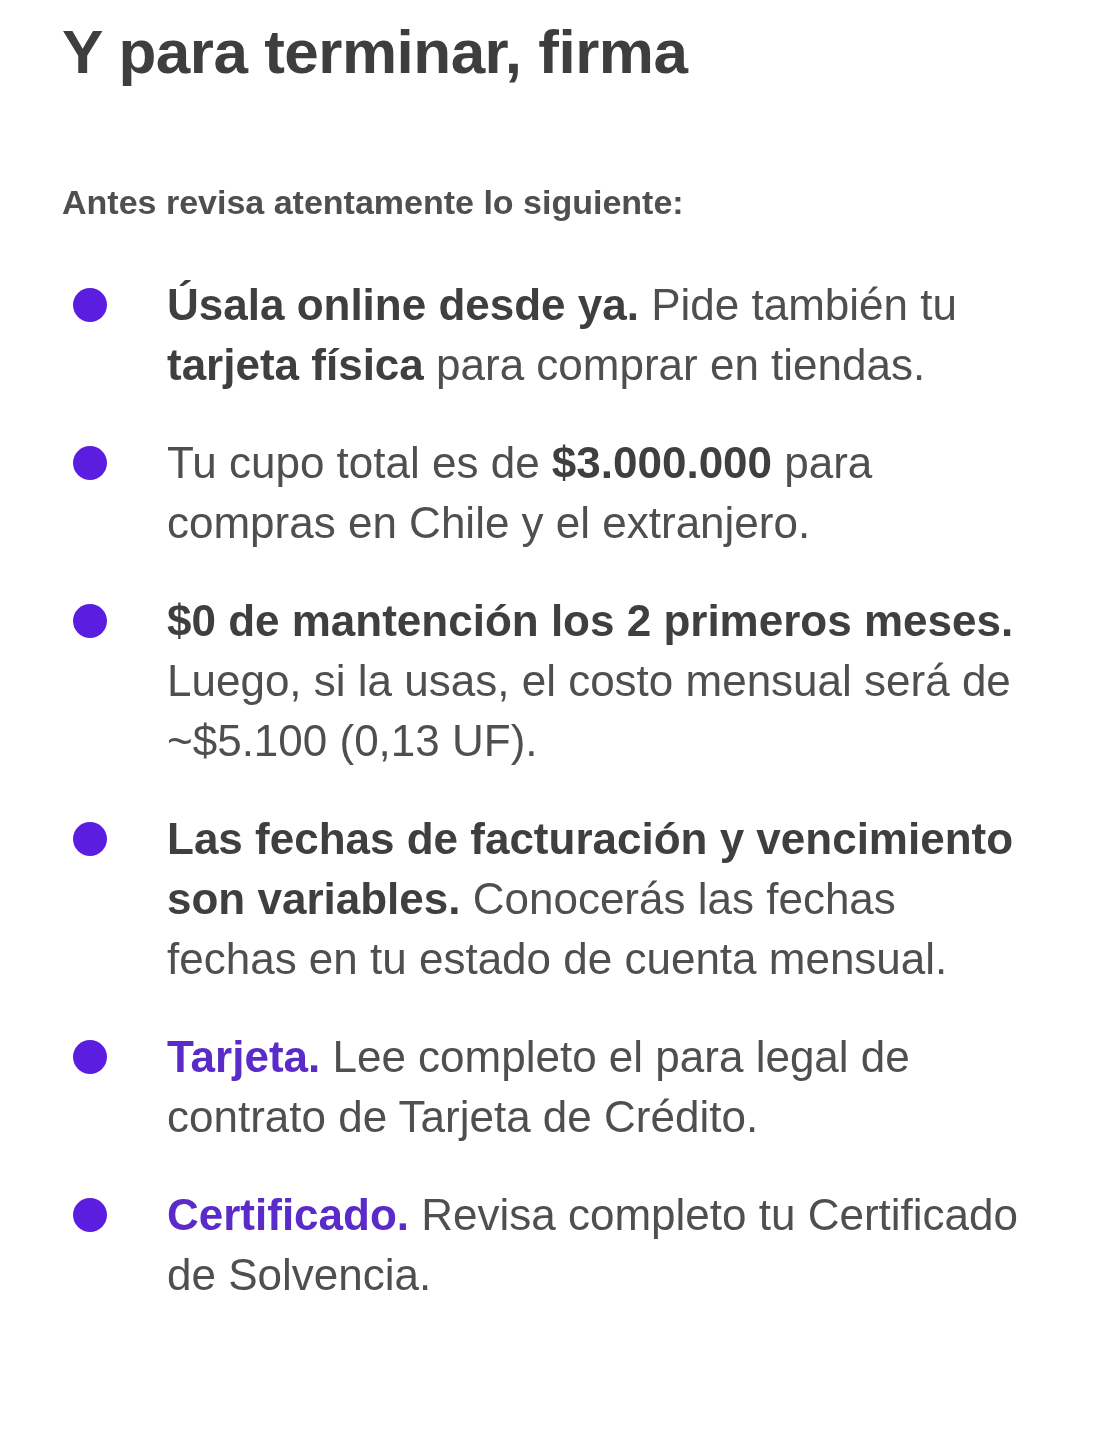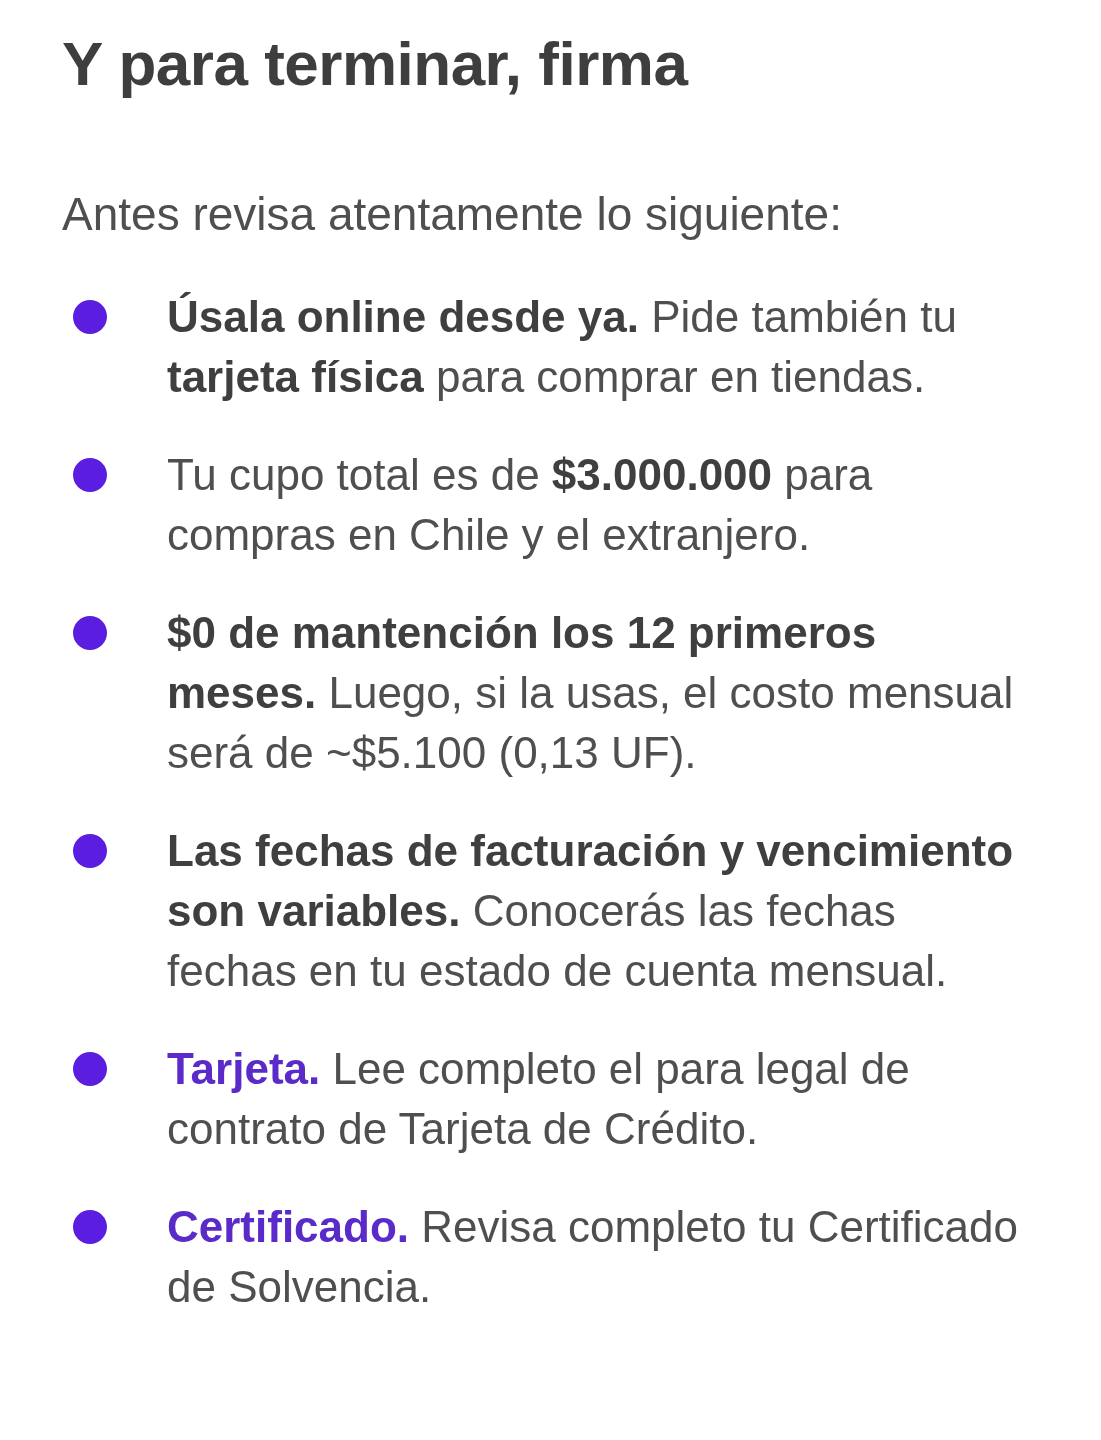--- a/index.html
+++ b/index.html
@@ -18,36 +18,36 @@
   }
   body {
     width: 1101px;
     height: 1440px;
     font-family: "Liberation Sans", "DejaVu Sans", sans-serif;
     overflow: hidden;
   }
   .screen {
     width: 1101px;
     height: 1440px;
-    padding: 12px 64px 0 62px;
+    padding: 0 64px 0 62px;
   }
   h1.page-title {
     margin: 0;
     font-size: 62px;
     line-height: 104px;
     font-weight: 700;
     letter-spacing: -0.5px;
     color: var(--heading-text);
   }
   h1.page-title .h-line { display: block; }
   p.intro {
     margin: 74px 0 0 0;
-    font-size: 46px;
+    font-size: 34px;
     line-height: 48px;
-    font-weight: 400;
+    font-weight: 700;
     color: var(--body-text);
   }
   ul.checklist {
     list-style: none;
     margin: 49px 0 0 0;
     padding: 0;
   }
   li.check-item {
     display: flex;
     align-items: flex-start;
@@ -92,21 +92,21 @@
       <li class="check-item">
         <span class="bullet"></span>
         <p class="item-text"><span class="seg-bold">Úsala online desde ya.</span><span class="seg-normal"> Pide también tu </span><span class="seg-bold">tarjeta física</span><span class="seg-normal"> para comprar en tiendas.</span></p>
       </li>
       <li class="check-item">
         <span class="bullet"></span>
         <p class="item-text"><span class="seg-normal">Tu cupo total es de </span><span class="seg-bold">$3.000.000</span><span class="seg-normal"> para compras en Chile y el extranjero.</span></p>
       </li>
       <li class="check-item">
         <span class="bullet"></span>
-        <p class="item-text"><span class="seg-bold">$0 de mantención los 12 primeros meses.</span><span class="seg-normal"> Luego, si la usas, el costo mensual será de ~$5.100 (0,13 UF).</span></p>
+        <p class="item-text"><span class="seg-bold">$0 de mantención los 2 primeros meses.</span><span class="seg-normal"> Luego, si la usas, el costo mensual será de ~$5.100 (0,13 UF).</span></p>
       </li>
       <li class="check-item">
         <span class="bullet"></span>
         <p class="item-text"><span class="seg-bold">Las fechas de facturación y vencimiento son variables.</span><span class="seg-normal"> Conocerás las fechas fechas en tu estado de cuenta mensual.</span></p>
       </li>
       <li class="check-item">
         <span class="bullet"></span>
         <p class="item-text"><span class="seg-link">Tarjeta.</span><span class="seg-normal"> Lee completo el para legal de contrato de Tarjeta de Crédito.</span></p>
       </li>
       <li class="check-item">

